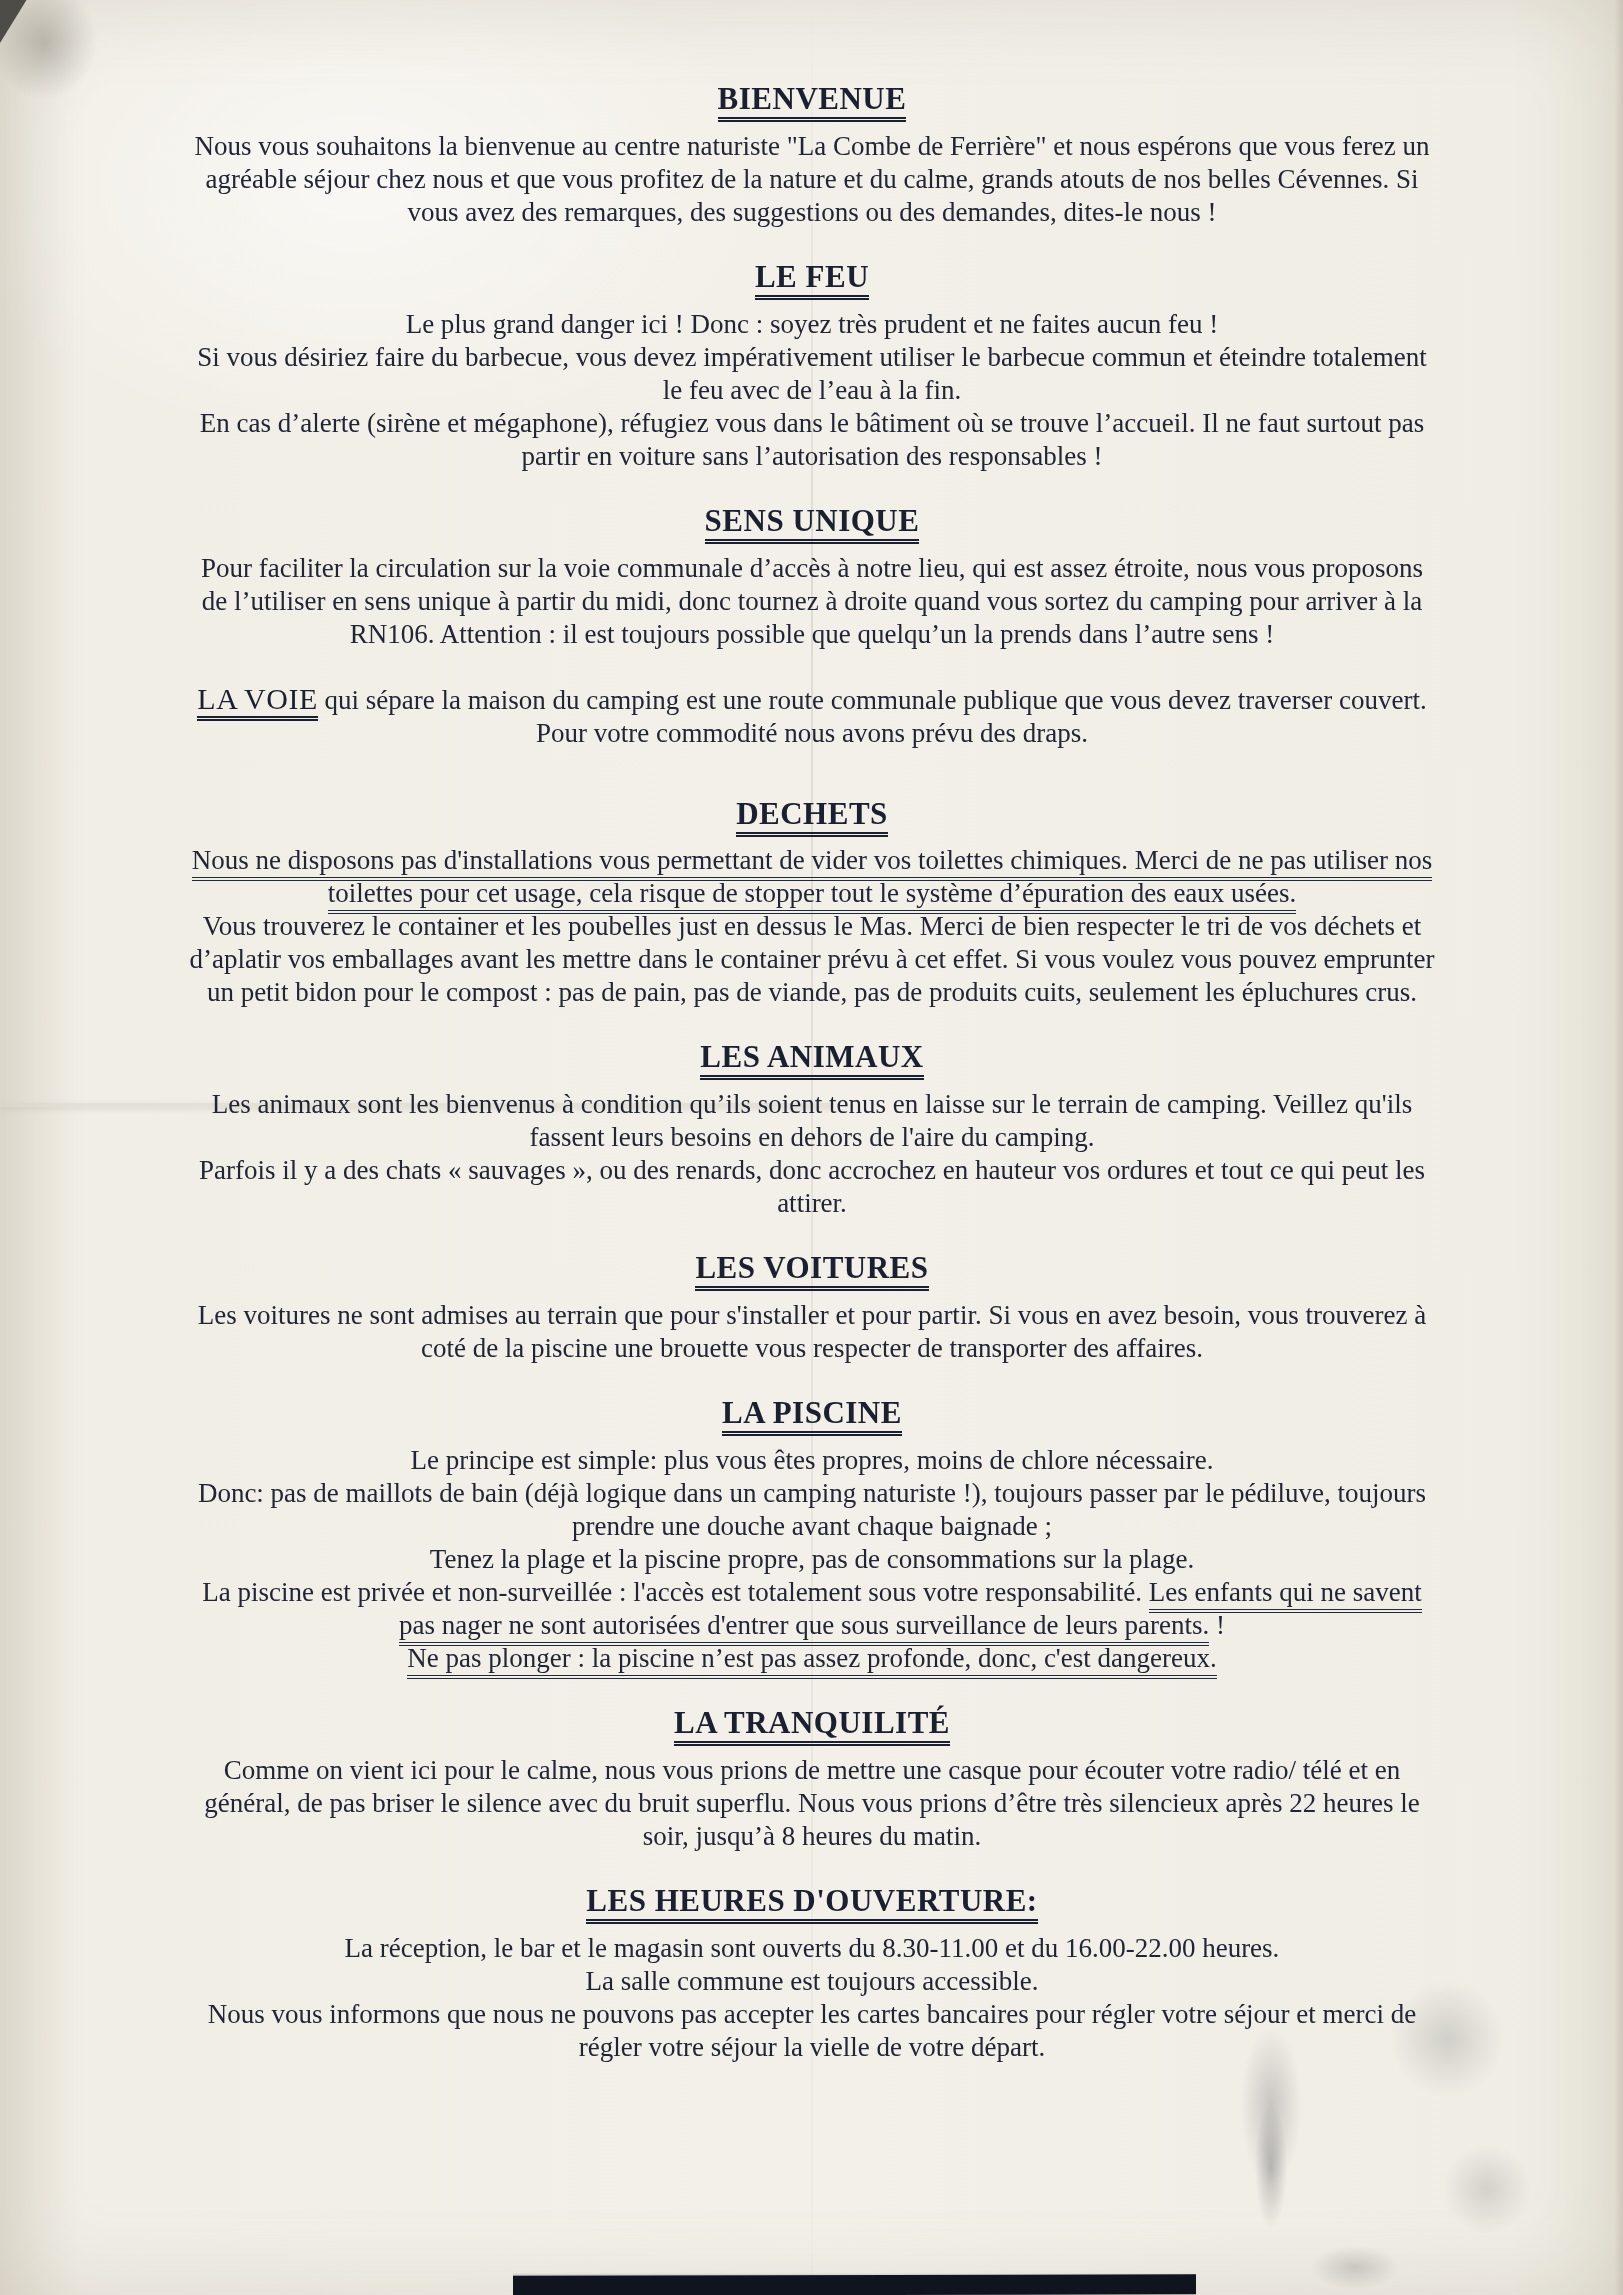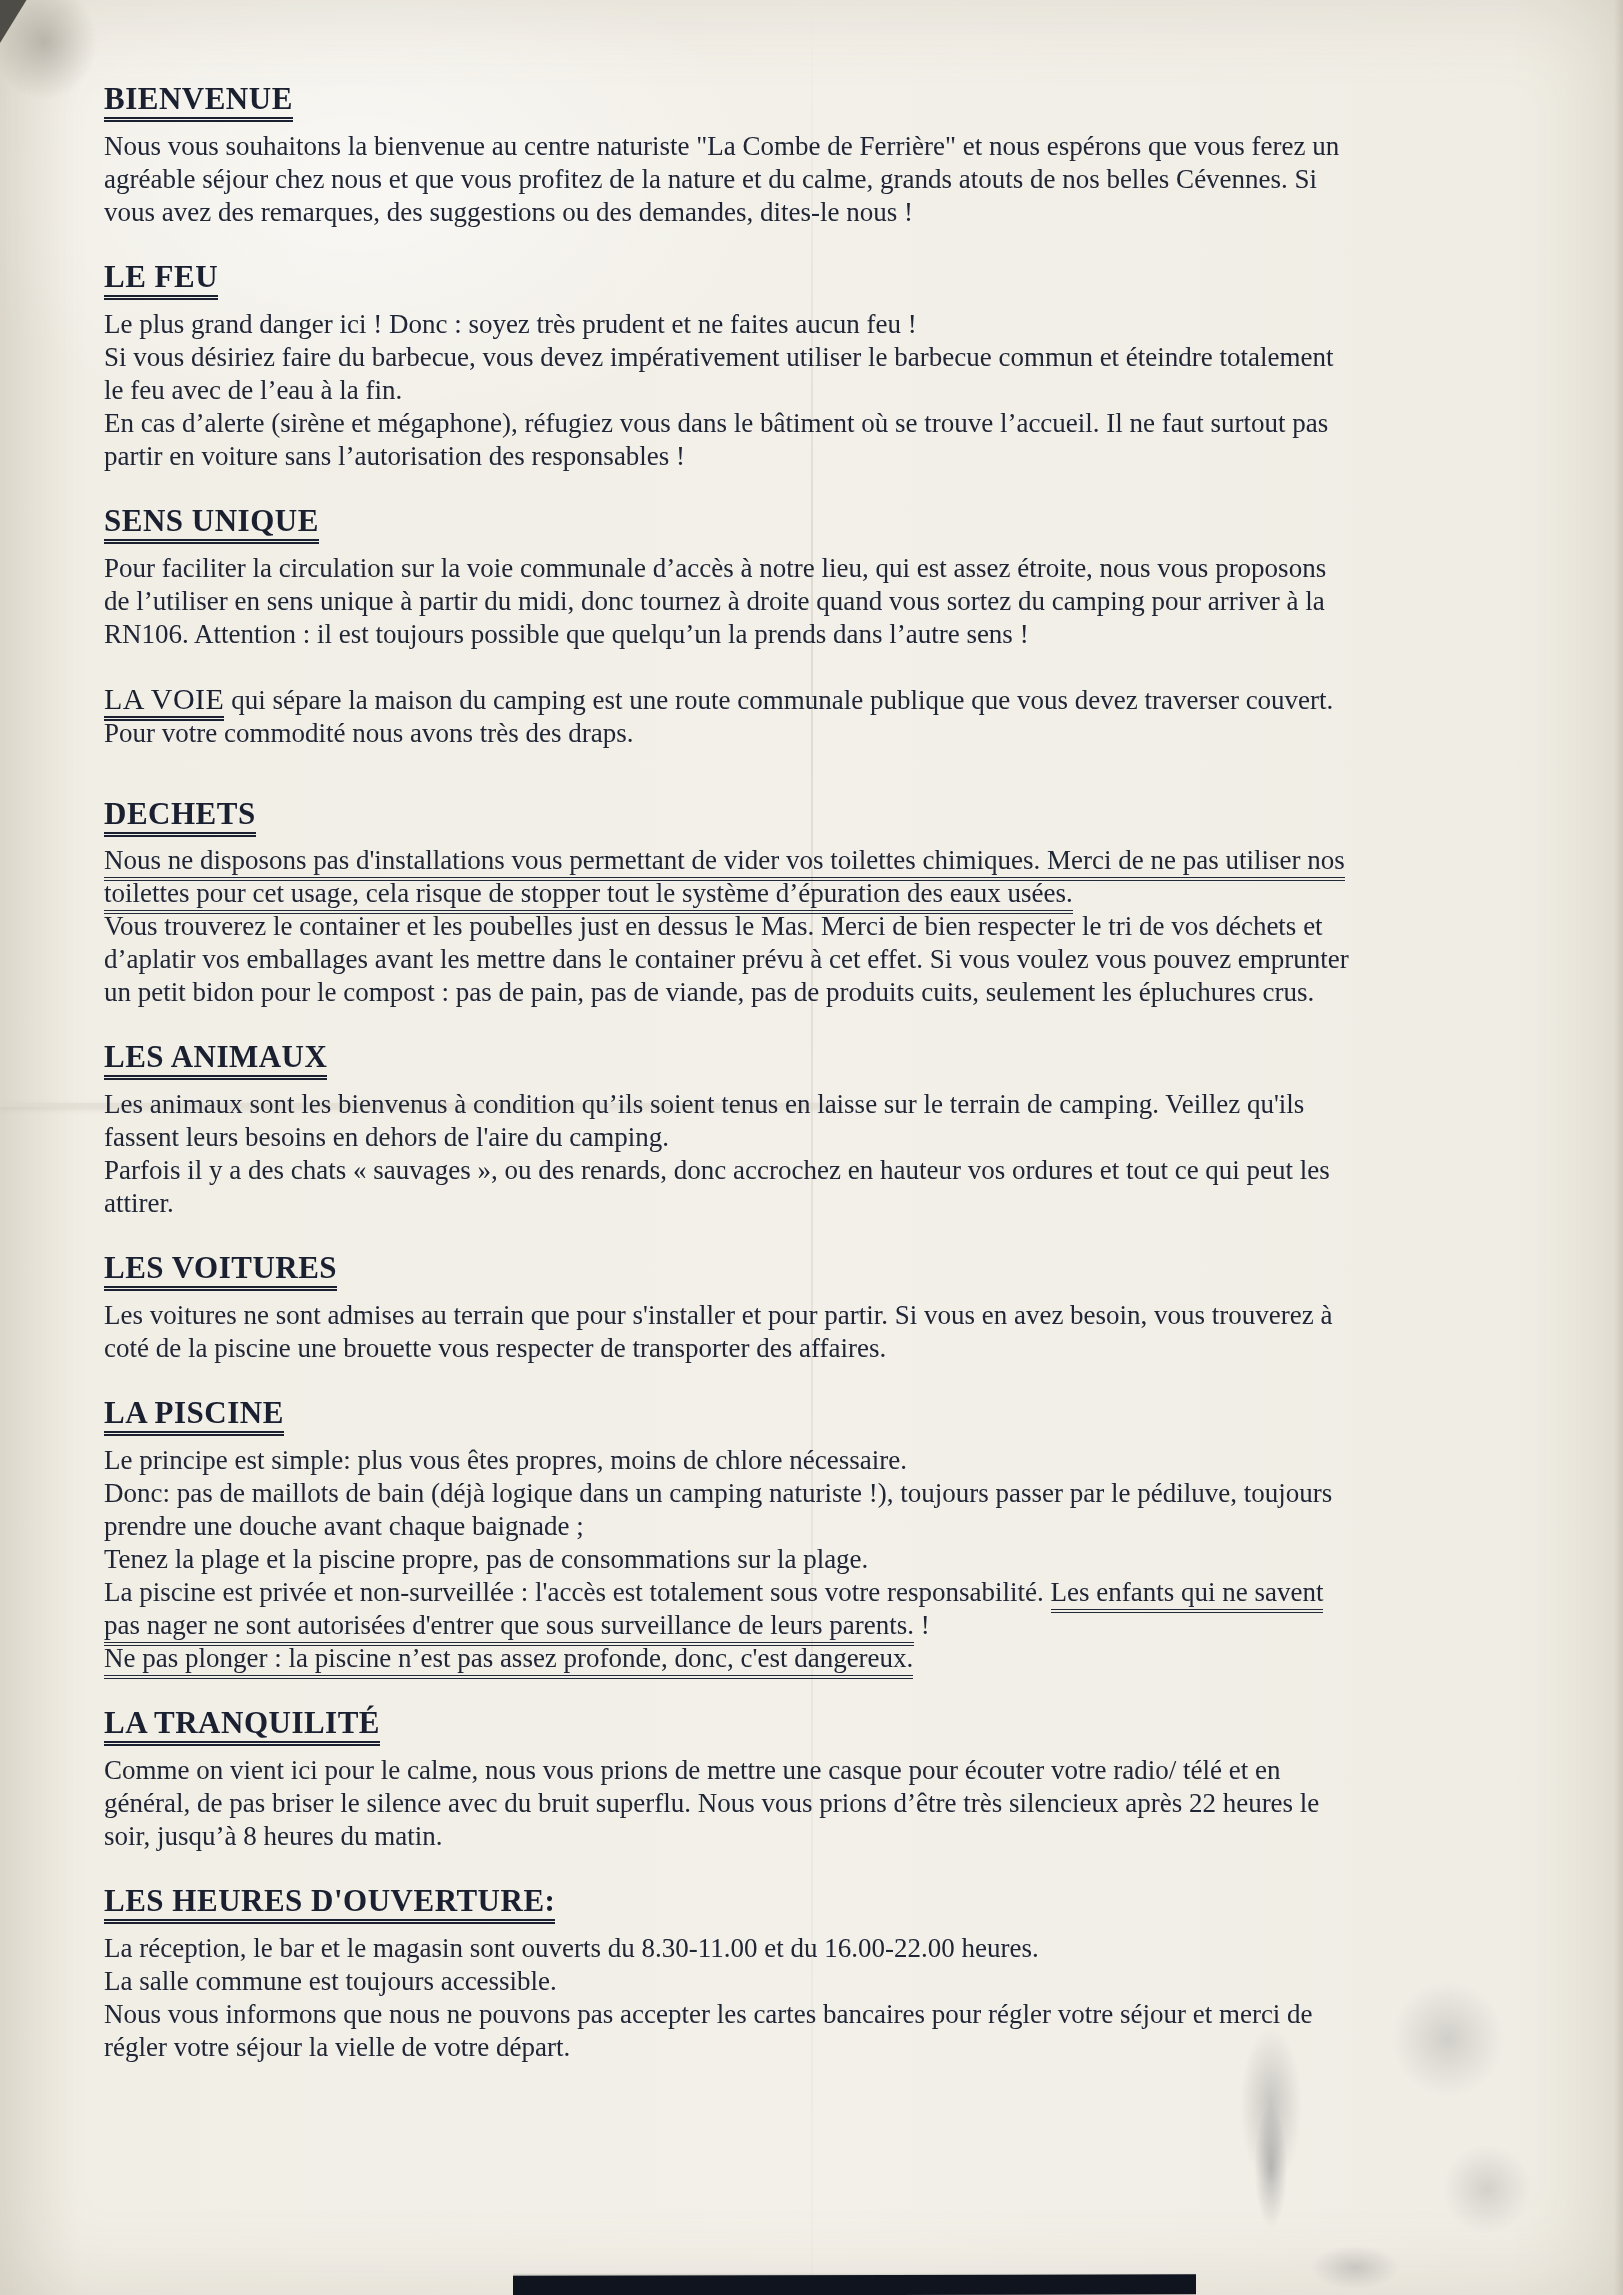--- a/index.html
+++ b/index.html
@@ -67,20 +67,21 @@
     background: radial-gradient(closest-side, rgba(85,85,90,.34), rgba(85,85,90,0) 75%); }
   .smudge.s5 { left: 1296px; top: 2238px; width: 118px; height: 59px;
     background: radial-gradient(closest-side, rgba(100,100,104,.25), rgba(100,100,104,0) 75%); }
 
   
   .content {
     position: absolute; left: 104px; top: 82px; width: 1416px;
     color: #202636;
     font-size: 27px;
     line-height: 33px;
+    text-align: center;
   }
   section.section { margin: 0 0 31px 0; }
   section.sec-la-voie { margin-bottom: 47px; }
   h2.title {
     display: inline-block;
     margin: 0 0 7.9px 0;
     font-size: 31px;
     line-height: 1.08;
     font-weight: bold;
     color: #1a2030;
@@ -126,21 +127,21 @@
   <div class="bottom-bar-fade"></div>
   <div class="bottom-bar"></div>
 
   <main class="content">
 
     <section class="section sec-bienvenue"><h2 class="title">BIENVENUE</h2><div class="line"><span>Nous vous souhaitons la bienvenue au centre naturiste "La Combe de Ferrière" et nous espérons que vous ferez un</span></div><div class="line"><span>agréable séjour chez nous et que vous profitez de la nature et du calme, grands atouts de nos belles Cévennes. Si</span></div><div class="line"><span>vous avez des remarques, des suggestions ou des demandes, dites-le nous !</span></div></section>
       <section class="section sec-le-feu"><h2 class="title">LE FEU</h2><div class="line"><span>Le plus grand danger ici ! Donc : soyez très prudent et ne faites aucun feu !</span></div><div class="line"><span>Si vous désiriez faire du barbecue, vous devez impérativement utiliser le barbecue commun et éteindre totalement</span></div><div class="line"><span>le feu avec de l’eau à la fin.</span></div><div class="line"><span>En cas d’alerte (sirène et mégaphone), réfugiez vous dans le bâtiment où se trouve l’accueil. </span><span class="seg-bold">Il ne faut surtout pas</span></div><div class="line"><span class="seg-bold">partir en voiture sans l’autorisation des responsables !</span></div></section>
       <section class="section sec-sens-unique"><h2 class="title">SENS UNIQUE</h2><div class="line"><span>Pour faciliter la circulation sur la voie communale d’accès à notre lieu, qui est assez étroite, nous vous proposons</span></div><div class="line"><span>de l’utiliser en sens unique à partir du midi, donc tournez à droite quand vous sortez du camping pour arriver à la</span></div><div class="line"><span>RN106. Attention : il est toujours possible que quelqu’un la prends dans l’autre sens !</span></div></section>
       <section class="section sec-la-voie">
         <div class="line"><span class="inline-title">LA VOIE</span><span> qui sépare la maison du camping est une route communale publique que vous devez traverser couvert.</span></div>
-        <div class="line"><span>Pour votre commodité nous avons très des draps.</span></div>
+        <div class="line"><span>Pour votre commodité nous avons prévu des draps.</span></div>
       </section>
       <section class="section sec-dechets"><h2 class="title">DECHETS</h2><div class="line"><span class="seg-ul">Nous ne disposons pas d'installations vous permettant de vider vos toilettes chimiques. Merci de ne pas utiliser nos</span></div><div class="line"><span class="seg-ul">toilettes pour cet usage, cela risque de stopper tout le système d’épuration des eaux usées.</span></div><div class="line"><span>Vous trouverez le container et les poubelles just en dessus le Mas. Merci de bien respecter le tri de vos déchets et</span></div><div class="line"><span>d’aplatir vos emballages avant les mettre dans le container prévu à cet effet. Si vous voulez vous pouvez emprunter</span></div><div class="line"><span>un petit bidon pour le compost : pas de pain, pas de viande, pas de produits cuits, seulement les épluchures crus.</span></div></section>
       <section class="section sec-les-animaux"><h2 class="title">LES ANIMAUX</h2><div class="line"><span>Les animaux sont les bienvenus à condition qu’ils soient tenus en laisse sur le terrain de camping. Veillez qu'ils</span></div><div class="line"><span>fassent leurs besoins en dehors de l'aire du camping.</span></div><div class="line"><span>Parfois il y a des chats « sauvages », ou des renards, donc accrochez en hauteur vos ordures et tout ce qui peut les</span></div><div class="line"><span>attirer.</span></div></section>
       <section class="section sec-les-voitures"><h2 class="title">LES VOITURES</h2><div class="line"><span>Les voitures ne sont admises au terrain que pour s'installer et pour partir. Si vous en avez besoin, vous trouverez à</span></div><div class="line"><span>coté de la piscine une brouette vous respecter de transporter des affaires.</span></div></section>
       <section class="section sec-la-piscine"><h2 class="title">LA PISCINE</h2><div class="line"><span>Le principe est simple: plus vous êtes propres, moins de chlore nécessaire.</span></div><div class="line"><span>Donc: pas de maillots de bain (déjà logique dans un camping naturiste !), toujours passer par le pédiluve, toujours</span></div><div class="line"><span>prendre une douche avant chaque baignade ;</span></div><div class="line"><span>Tenez la plage et la piscine propre, pas de consommations sur la plage.</span></div><div class="line"><span>La piscine est privée et non-surveillée : l'accès est totalement sous votre responsabilité. </span><span class="seg-bold seg-ul">Les enfants qui ne savent</span></div><div class="line"><span class="seg-bold seg-ul">pas nager ne sont autorisées d'entrer que sous surveillance de leurs parents.</span><span>  !</span></div><div class="line"><span class="seg-bold seg-ul">Ne pas plonger : la piscine n’est pas assez profonde, donc, c'est dangereux.</span></div></section>
       <section class="section sec-la-tranquilite"><h2 class="title">LA TRANQUILITÉ</h2><div class="line"><span>Comme on vient ici pour le calme, nous vous prions de mettre une casque pour écouter votre radio/ télé et en</span></div><div class="line"><span>général, de pas briser le silence avec du bruit superflu. Nous vous prions d’être très silencieux après 22 heures le</span></div><div class="line"><span>soir, jusqu’à 8 heures du matin.</span></div></section>
       <section class="section sec-heures-ouverture"><h2 class="title">LES HEURES D'OUVERTURE:</h2><div class="line"><span>La réception, le bar et le magasin sont ouverts du 8.30-11.00 et du 16.00-22.00 heures.</span></div><div class="line"><span>La salle commune est toujours accessible.</span></div><div class="line"><span>Nous vous informons que nous ne pouvons pas accepter les cartes bancaires pour régler votre séjour et merci de</span></div><div class="line"><span>régler votre séjour la vielle de votre départ.</span></div></section>
   </main>
 </div>
 

